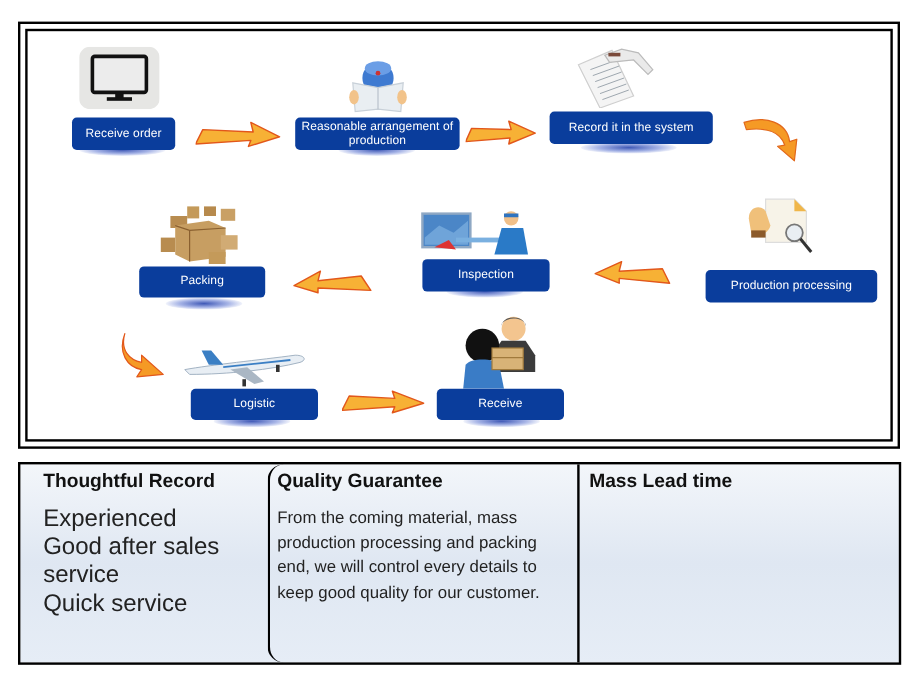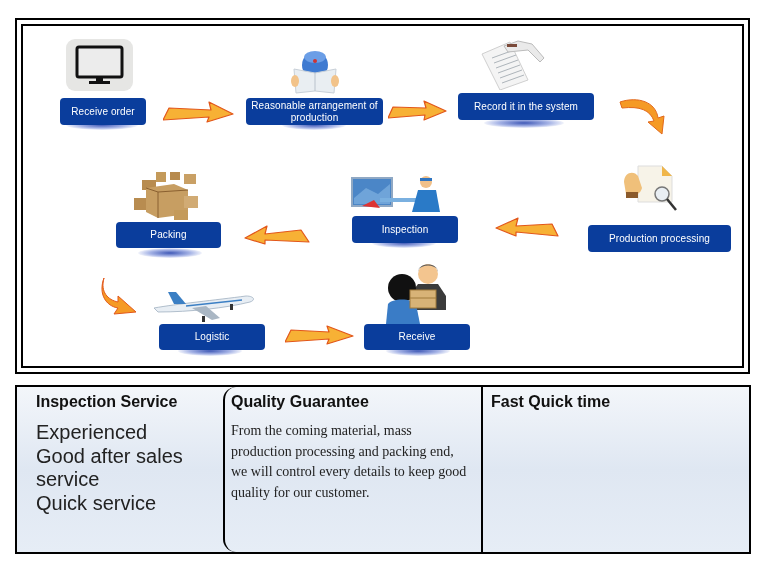--- a/index.html
+++ b/index.html
@@ -20,21 +20,21 @@
     }
     .step-icon { position: absolute; }
 
     .arrow { position: absolute; }
 
     .features { position: absolute; left: 15px; top: 385px; width: 736px; height: 169px; border: 2px solid #000; box-sizing: border-box; display: flex;
       background: linear-gradient(180deg, #f3f6fa 0%, #dfe7f2 50%, #e6edf6 100%); }
     .feature { position: relative; box-sizing: border-box; padding: 6px 8px 0 19px; }
     .feature + .feature { border-left: 2px solid #000; }
     .feature-title { font-weight: bold; font-size: 16px; color: #111; margin: 0 0 10px 0; }
-    .feature-body { font-size: 14px; line-height: 20.5px; color: #222; font-family: Liberation Serif, serif; }
+    .feature-body { font-size: 14px; line-height: 20.5px; color: #222; }
     .feature-list { font-size: 20px; line-height: 23.5px; color: #222; }
     .f1 { width: 206px; }
     .f2 { width: 258px; padding-left: 6px; border-radius: 13px; }
     .f3 { flex: 1; padding-left: 8px; }
   </style>
 </head>
 <body>
 
 <div class="flow-frame">
   <div class="flow-inner"></div>
@@ -171,27 +171,27 @@
 </svg>
 <svg class="arrow" style="left:100px;top:276px" width="40" height="40" viewBox="0 0 40 40">
   <path d="M4 2 C0 16 8 24 18 26 L18 20 L36 36 L14 38 L18 32 C6 30 -2 18 4 2 Z" fill="#f59a25" stroke="#e2571b" stroke-width="1" stroke-linejoin="round"></path>
 </svg>
 <svg class="arrow" style="left:285px;top:324px" width="70" height="22" viewBox="0 0 70 22">
   <path d="M0 18 L6 6 L44 8 L42 2 L68 12 L42 20 L44 15 Z" fill="#f7b135" stroke="#e2571b" stroke-width="1.2" stroke-linejoin="round"></path>
 </svg>
 
 <div class="features">
   <div class="feature f1">
-    <div class="feature-title">Inspection Service</div>
+    <div class="feature-title">Thoughtful Record</div>
     <div class="feature-list">
       <div>Experienced</div>
       <div>Good after sales service</div>
       <div>Quick service</div>
     </div>
   </div>
   <div class="feature f2">
     <div class="feature-title">Quality Guarantee</div>
     <div class="feature-body">From the coming material, mass production processing and packing end, we will control every details to keep good quality for our customer.</div>
   </div>
   <div class="feature f3">
-    <div class="feature-title">Fast Quick time</div>
+    <div class="feature-title">Mass Lead time</div>
   </div>
 </div>
 
 </body></html>

